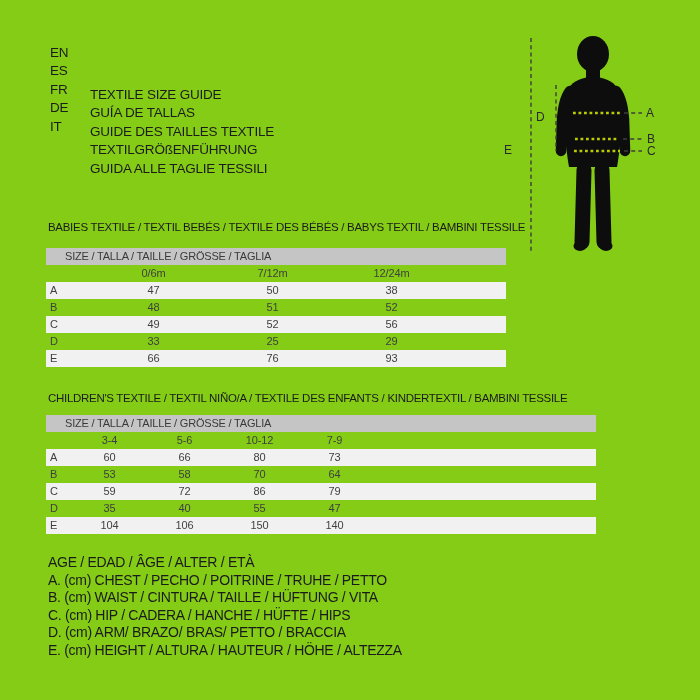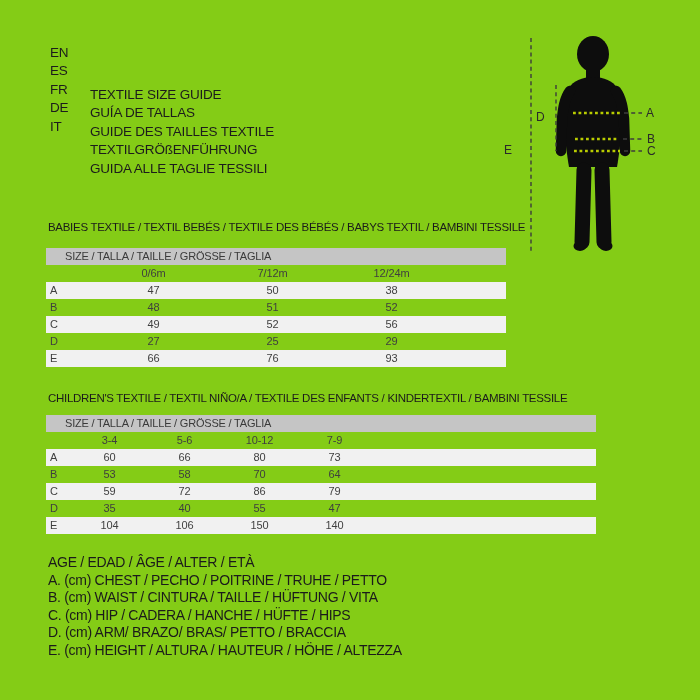--- a/index.html
+++ b/index.html
@@ -137,21 +137,21 @@
       <span class="t-val">52</span>
     </div>
     <div class="t-row alt">
       <span class="t-label">C</span>
       <span class="t-val">49</span>
       <span class="t-val">52</span>
       <span class="t-val">56</span>
     </div>
     <div class="t-row">
       <span class="t-label">D</span>
-      <span class="t-val">27</span>
+      <span class="t-val">33</span>
       <span class="t-val">25</span>
       <span class="t-val">29</span>
     </div>
     <div class="t-row alt">
       <span class="t-label">E</span>
       <span class="t-val">66</span>
       <span class="t-val">76</span>
       <span class="t-val">93</span>
     </div>
   </div>

